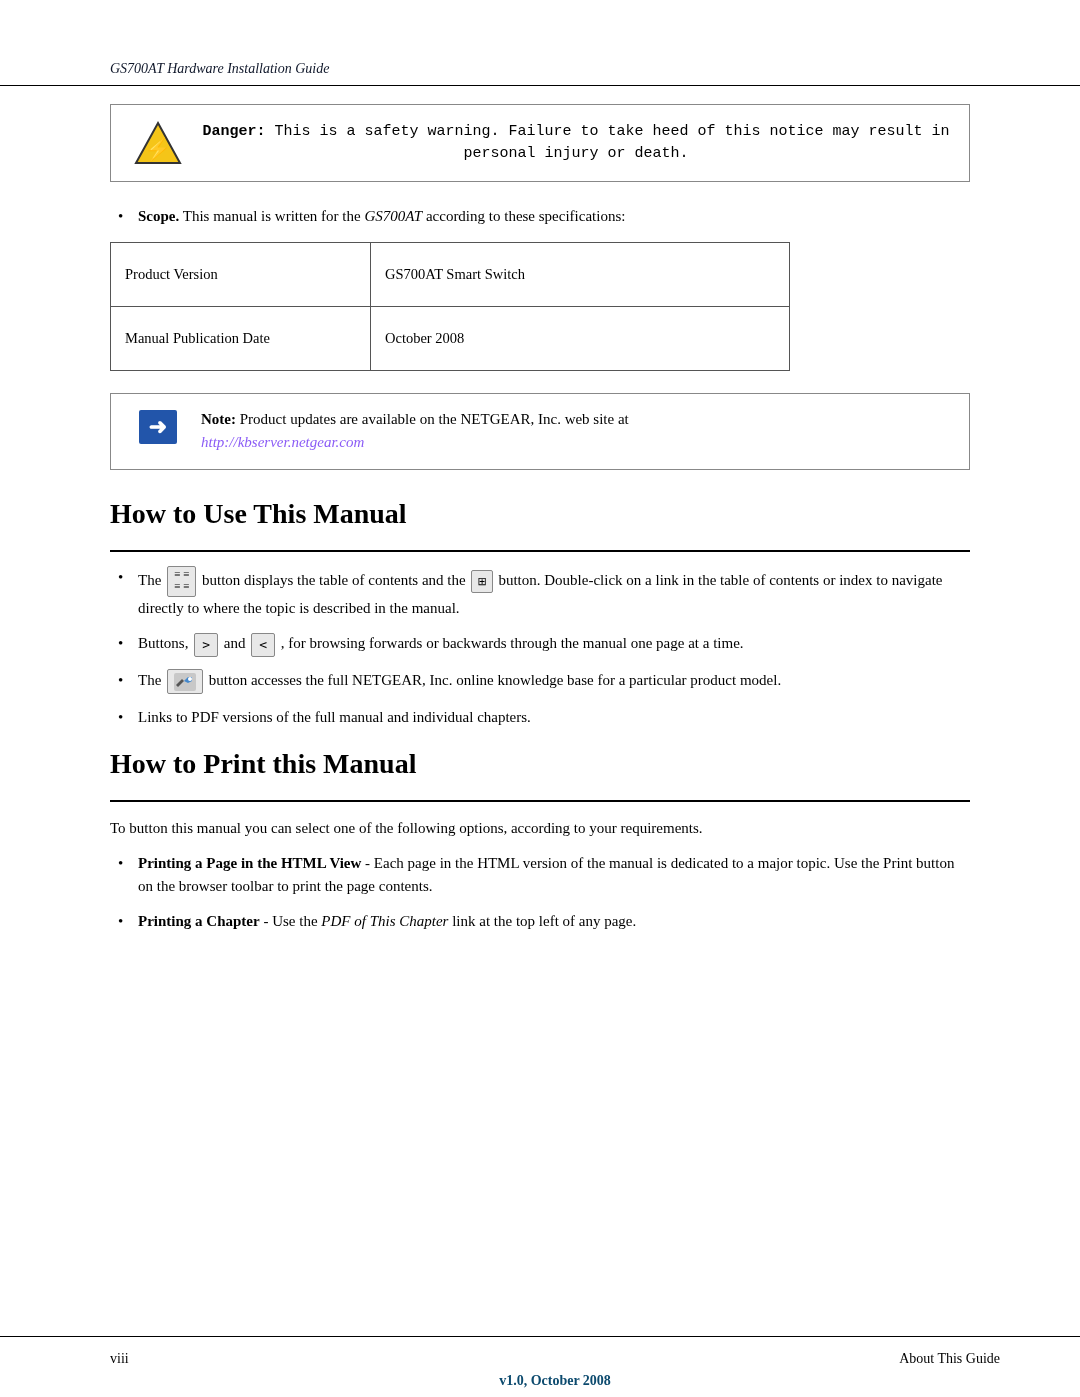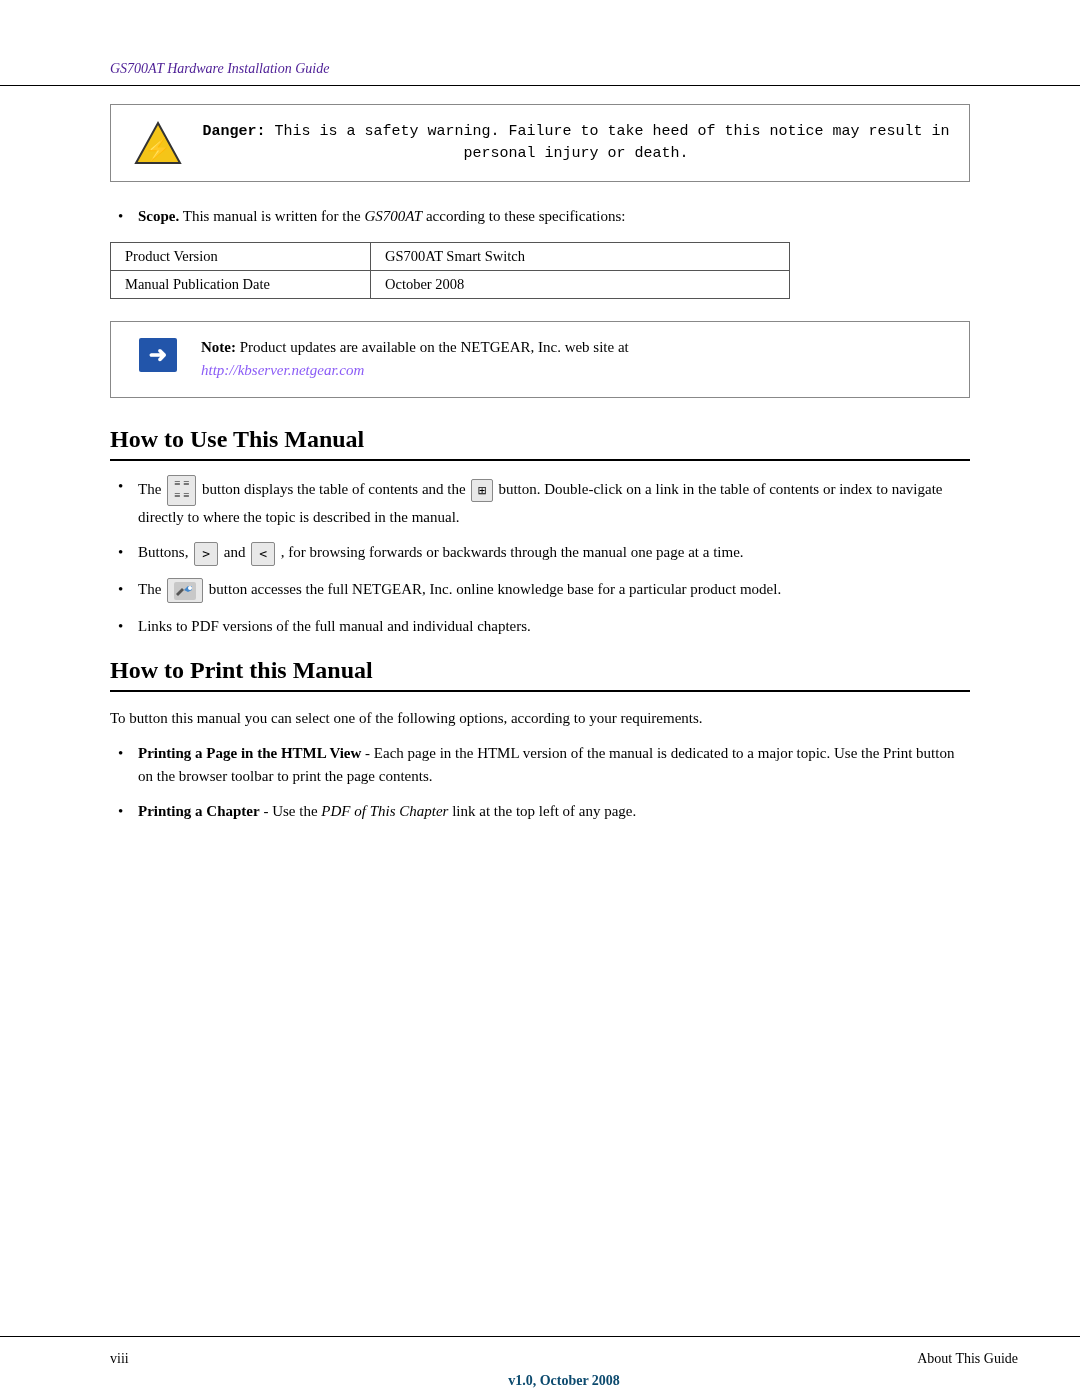--- a/index.html
+++ b/index.html
@@ -27,21 +27,21 @@
 
     .header-bar {
       padding: 60px 110px 8px 110px;
       border-bottom: 1.5px solid #000;
       margin-bottom: 18px;
     }
 
     .header-bar span {
       font-style: italic;
       font-size: 14px;
-      color: #4c1d95;
+      color: #0f172a;
     }
 
     .content {
       padding: 0 110px;
     }
 
     
     .danger-box {
       border: 1.5px solid #888;
       display: flex;
@@ -95,21 +95,21 @@
 
     
     .spec-table {
       border-collapse: collapse;
       margin-bottom: 22px;
       width: 680px;
     }
 
     .spec-table td {
       border: 1px solid #555;
-      padding: 5px 14px;
+      padding: 23px 14px;
       font-size: 14.5px;
     }
 
     .spec-table td:first-child {
       width: 260px;
     }
 
     
     .note-box {
       border: 1.5px solid #888;
@@ -159,25 +159,25 @@
     }
 
     .note-link {
       color: #8b5cf6;
       text-decoration: none;
       font-style: italic;
     }
 
     
     .section-heading {
-      font-size: 24px;
+      font-size: 28px;
       font-weight: bold;
       margin-bottom: 13px;
       margin-top: 10px;
-      padding-bottom: 6px;
+      padding-bottom: 20px;
       border-bottom: 2px solid #000;
     }
 
     .section-content {
       margin-top: 14px;
       margin-bottom: 18px;
       font-size: 15px;
       line-height: 1.6;
     }
 
@@ -229,21 +229,21 @@
       vertical-align: middle;
       margin: 0 2px;
     }
 
     
     .footer {
       position: absolute;
       bottom: 0;
       left: 0;
       right: 0;
-      padding: 14px 62px 8px 110px;
+      padding: 14px 80px 8px 110px;
       border-top: 1.5px solid #000;
     }
 
     .footer-row {
       display: flex;
       justify-content: space-between;
       align-items: center;
       font-size: 14px;
     }
 

